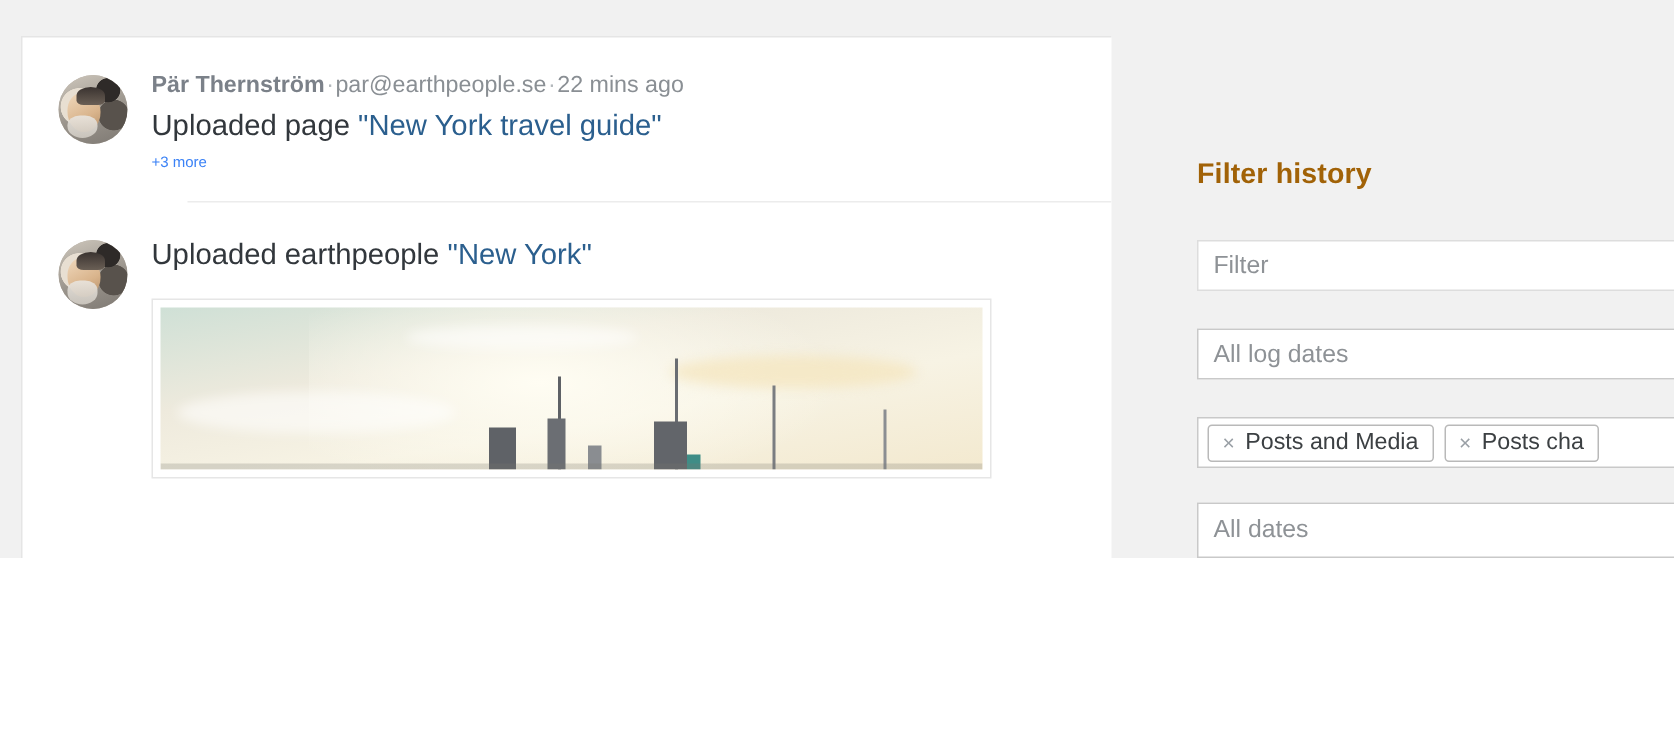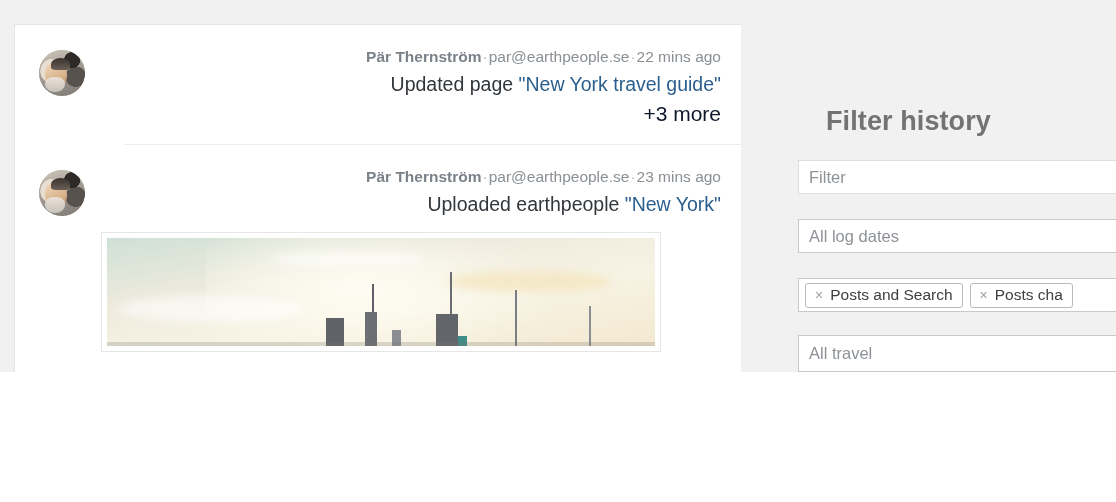--- a/index.html
+++ b/index.html
@@ -3,21 +3,21 @@
 <meta charset="utf-8">
 <style>
   * { box-sizing: border-box; margin: 0; padding: 0; }
   html, body {
     width: 1116px; height: 502px;
     background: #ffffff;
     font-family: "Liberation Sans", "DejaVu Sans", sans-serif;
     overflow: hidden;
   }
 
-  #page { position: relative; width: 1116px; height: 502px; background: #fff; text-align: right; }
+  #page { position: relative; width: 1116px; height: 502px; background: #fff; }
 
   
   .banner {
     position: absolute; left: 0; top: 0; width: 1116px; height: 372px;
     background: #f1f1f1; overflow: hidden;
   }
 
   
   .banner-gutter {
     position: absolute; left: 0; top: 0; width: 14px; height: 372px;
@@ -72,21 +72,21 @@
   .entry-meta .sep { color: #b2b7bb; padding: 0 1px; }
 
   .entry-title {
     font-size: 19.5px; line-height: 1.4; color: #32373c; font-weight: 400;
     white-space: nowrap;
   }
   .entry-title .objlink { color: #2b5f8e; }
 
   .entry-more {
     display: inline-block; margin-top: 4px;
-    font-size: 21px; color: #0f172a;
+    font-size: 10px; color: #3b82f6;
   }
 
   .entry-divider {
     height: 1px; background: #ececec;
     margin: 18px 0 0 110px;
   }
 
   
   .thumb-wrap {
     margin: 14px 0 0 0; width: 560px;
@@ -106,23 +106,22 @@
   .spire { position:absolute; bottom:0; width:2px; background:#5e6166; }
   .teal { position:absolute; bottom:0; background:#3f8d86; }
 
   
   .filter-panel {
     position: absolute; left: 742px; top: 0; width: 374px; height: 372px;
     background: #f1f1f1; padding: 0;
   }
   .filter-title {
     position: absolute; left: 56px; top: 106px;
-    font-size: 27px; font-weight: 700; color: #737373;
+    font-size: 19px; font-weight: 700; color: #a16207;
     letter-spacing: .1px;
-    margin-left: 28px;
   }
   .field {
     position: absolute; left: 56px; width: 330px; height: 34px;
     background: #fff; border: 1px solid #ddd;
     display: flex; align-items: center; padding-left: 10px;
     font-size: 16.5px; color: #8e9296;
   }
   .field.search { top: 160px; }
   .field.loglevels { top: 219px; border-color: #c9c9c9; }
   .field.dates { top: 335px; border-color: #c9c9c9; height: 37px; }
@@ -165,41 +164,38 @@
               <div class="av-bg"></div>
               <div class="av-face"></div>
               <div class="av-beard"></div>
               <div class="av-hair"></div>
             </div>
           </div>
           <div class="entry-body">
             <div class="entry-meta">
               <span class="who">Pär Thernström</span><span class="sep">·</span><span>par@earthpeople.se</span><span class="sep">·</span><span>22 mins ago</span>
             </div>
-            <div class="entry-title"><span>Updated page </span><span class="objlink">"New York travel guide"</span></div>
+            <div class="entry-title"><span>Uploaded page </span><span class="objlink">"New York travel guide"</span></div>
             <a class="entry-more">+3 more</a>
           </div>
         </div>
         <div class="entry-divider"></div>
       </div>
 
       <div class="entry">
         <div class="entry-inner">
           <div class="avatar">
             <div class="avatar-img">
               <div class="av-bg"></div>
               <div class="av-face"></div>
               <div class="av-beard"></div>
               <div class="av-hair"></div>
             </div>
           </div>
           <div class="entry-body">
-            <div class="entry-meta">
-              <span class="who">Pär Thernström</span><span class="sep">·</span><span>par@earthpeople.se</span><span class="sep">·</span><span>23 mins ago</span>
-            </div>
             <div class="entry-title"><span>Uploaded earthpeople </span><span class="objlink">"New York"</span></div>
 
             <div class="thumb-wrap">
               <div class="thumb">
                 <div class="sky-glow"></div>
                 <div class="cloud c1"></div>
                 <div class="cloud c2"></div>
                 <div class="cloud c3"></div>
 
                 <div class="bld" style="left:40%;bottom:0;width:18px;height:28px;background:#5f6267;"></div>
@@ -227,30 +223,30 @@
         <span>Filter</span>
       </div>
 
       <div class="field loglevels">
         <span>All log dates</span>
       </div>
 
       <div class="tags-field">
         <span class="tag">
           <span class="x">×</span>
-          <span>Posts and Search</span>
+          <span>Posts and Media</span>
         </span>
         <span class="tag">
           <span class="x">×</span>
           <span>Posts cha</span>
         </span>
       </div>
 
       <div class="field dates">
-        <span>All travel</span>
+        <span>All dates</span>
       </div>
     </div>
 
   </div>
 
   <div class="plugin-header">
 
     
 
     

